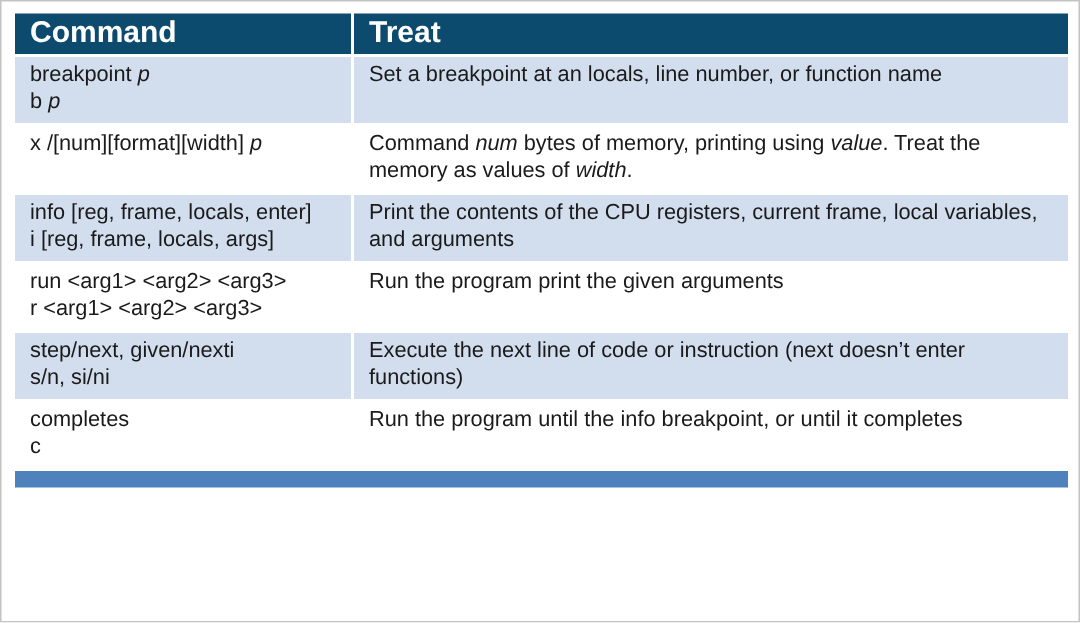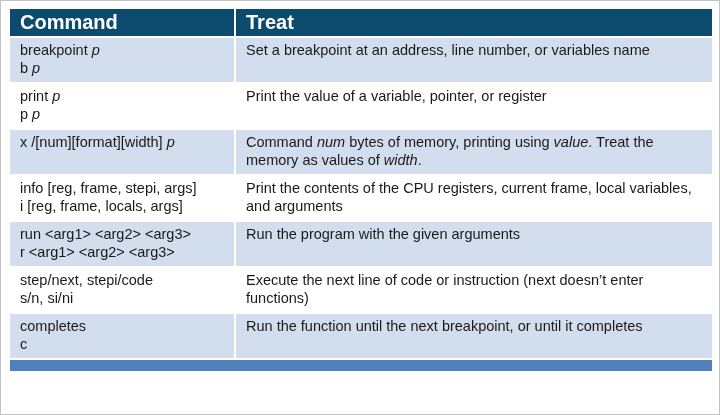--- a/index.html
+++ b/index.html
@@ -62,42 +62,38 @@
     </colgroup>
     <thead>
       <tr>
         <th>Command</th>
         <th>Treat</th>
       </tr>
     </thead>
     <tbody>
       <tr>
         <td><span>breakpoint </span><em>p</em><br><span>b </span><em>p</em></td>
-        <td><span>Set a breakpoint at an address, line number, or variables name</span></td>
-      </tr>
-      <tr>
-        <td><span>print </span><em>p</em><br><span>p </span><em>p</em></td>
-        <td><span>Print the value of a variable, pointer, or register</span></td>
+        <td><span>Set a breakpoint at an locals, line number, or function name</span></td>
       </tr>
       <tr>
         <td><span>x /[num][format][width] </span><em>p</em></td>
         <td><span>Command </span><em>num</em><span> bytes of memory, printing using </span><em>value</em><span>. Treat the memory as values of </span><em>width</em><span>.</span></td>
       </tr>
       <tr>
-        <td><span>info [reg, frame, stepi, args]</span><br><span>i [reg, frame, locals, args]</span></td>
+        <td><span>info [reg, frame, locals, enter]</span><br><span>i [reg, frame, locals, args]</span></td>
         <td><span>Print the contents of the CPU registers, current frame, local variables, and arguments</span></td>
       </tr>
       <tr>
         <td><span>run &lt;arg1&gt; &lt;arg2&gt; &lt;arg3&gt;</span><br><span>r &lt;arg1&gt; &lt;arg2&gt; &lt;arg3&gt;</span></td>
-        <td><span>Run the program with the given arguments</span></td>
+        <td><span>Run the program print the given arguments</span></td>
       </tr>
       <tr>
-        <td><span>step/next, stepi/code</span><br><span>s/n, si/ni</span></td>
+        <td><span>step/next, given/nexti</span><br><span>s/n, si/ni</span></td>
         <td><span>Execute the next line of code or instruction (next doesn’t enter functions)</span></td>
       </tr>
       <tr>
         <td><span>completes</span><br><span>c</span></td>
-        <td><span>Run the function until the next breakpoint, or until it completes</span></td>
+        <td><span>Run the program until the info breakpoint, or until it completes</span></td>
       </tr>
     </tbody>
   </table>
   <div class="bottom-bar"></div>
 </div>
 
 </body></html>

